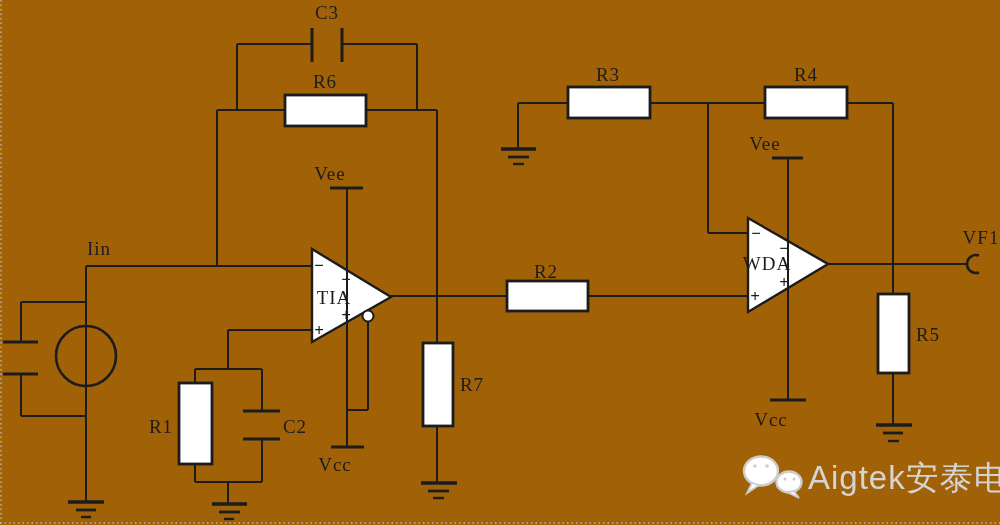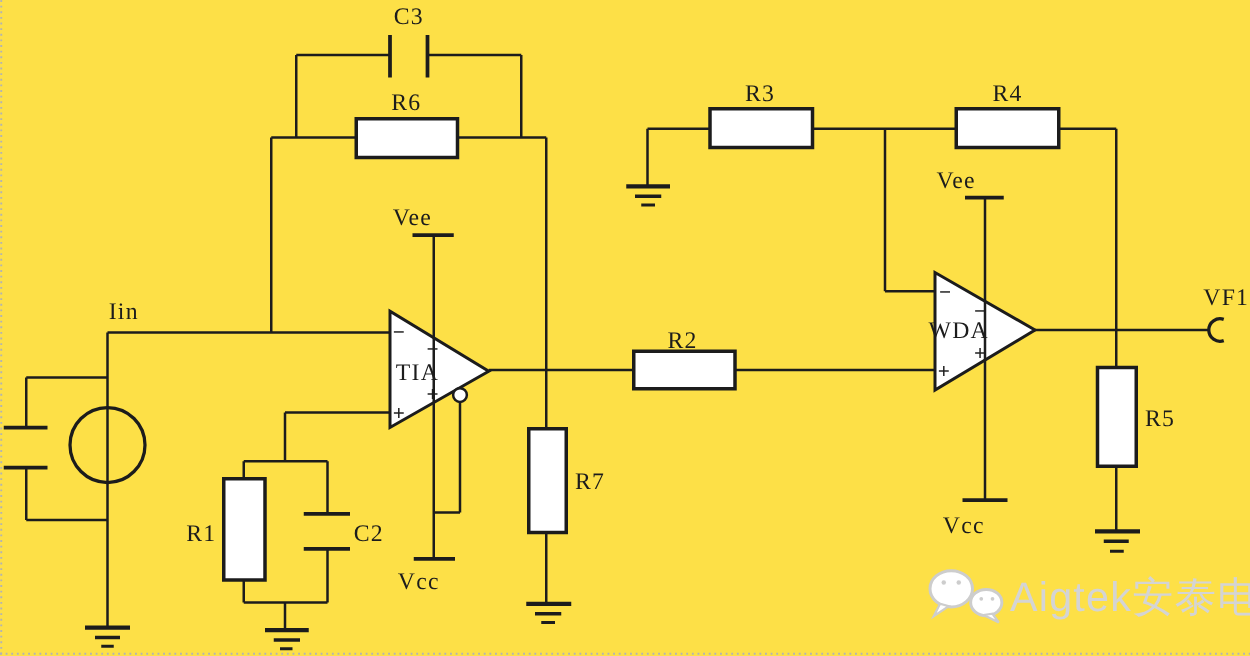--- a/index.html
+++ b/index.html
@@ -1,19 +1,19 @@
 <!DOCTYPE html>
 <html><head>
 <meta charset="utf-8">
 <style>
   html,body{margin:0;padding:0;background:#ffffff;}
   .stage{
     position:relative;
     width:1000px;height:525px;
-    background:#fde047;
+    background:#a16207;
     overflow:hidden;
     font-family:"Liberation Serif", serif;
   }
   svg{position:absolute;left:0;top:0;display:block;}
   text{fill:#1c1c1c;font-family:"Liberation Serif","DejaVu Serif",serif;}
   .lbl{font-size:19px;letter-spacing:1px;}
   .sign{font-size:17px;font-weight:bold;}
   .amp-name{font-size:19px;letter-spacing:1px;}
   .wm-text{font-size:33px;letter-spacing:1px;fill:#d4d4d4;font-family:"Liberation Sans","DejaVu Sans",sans-serif;}
 </style>

